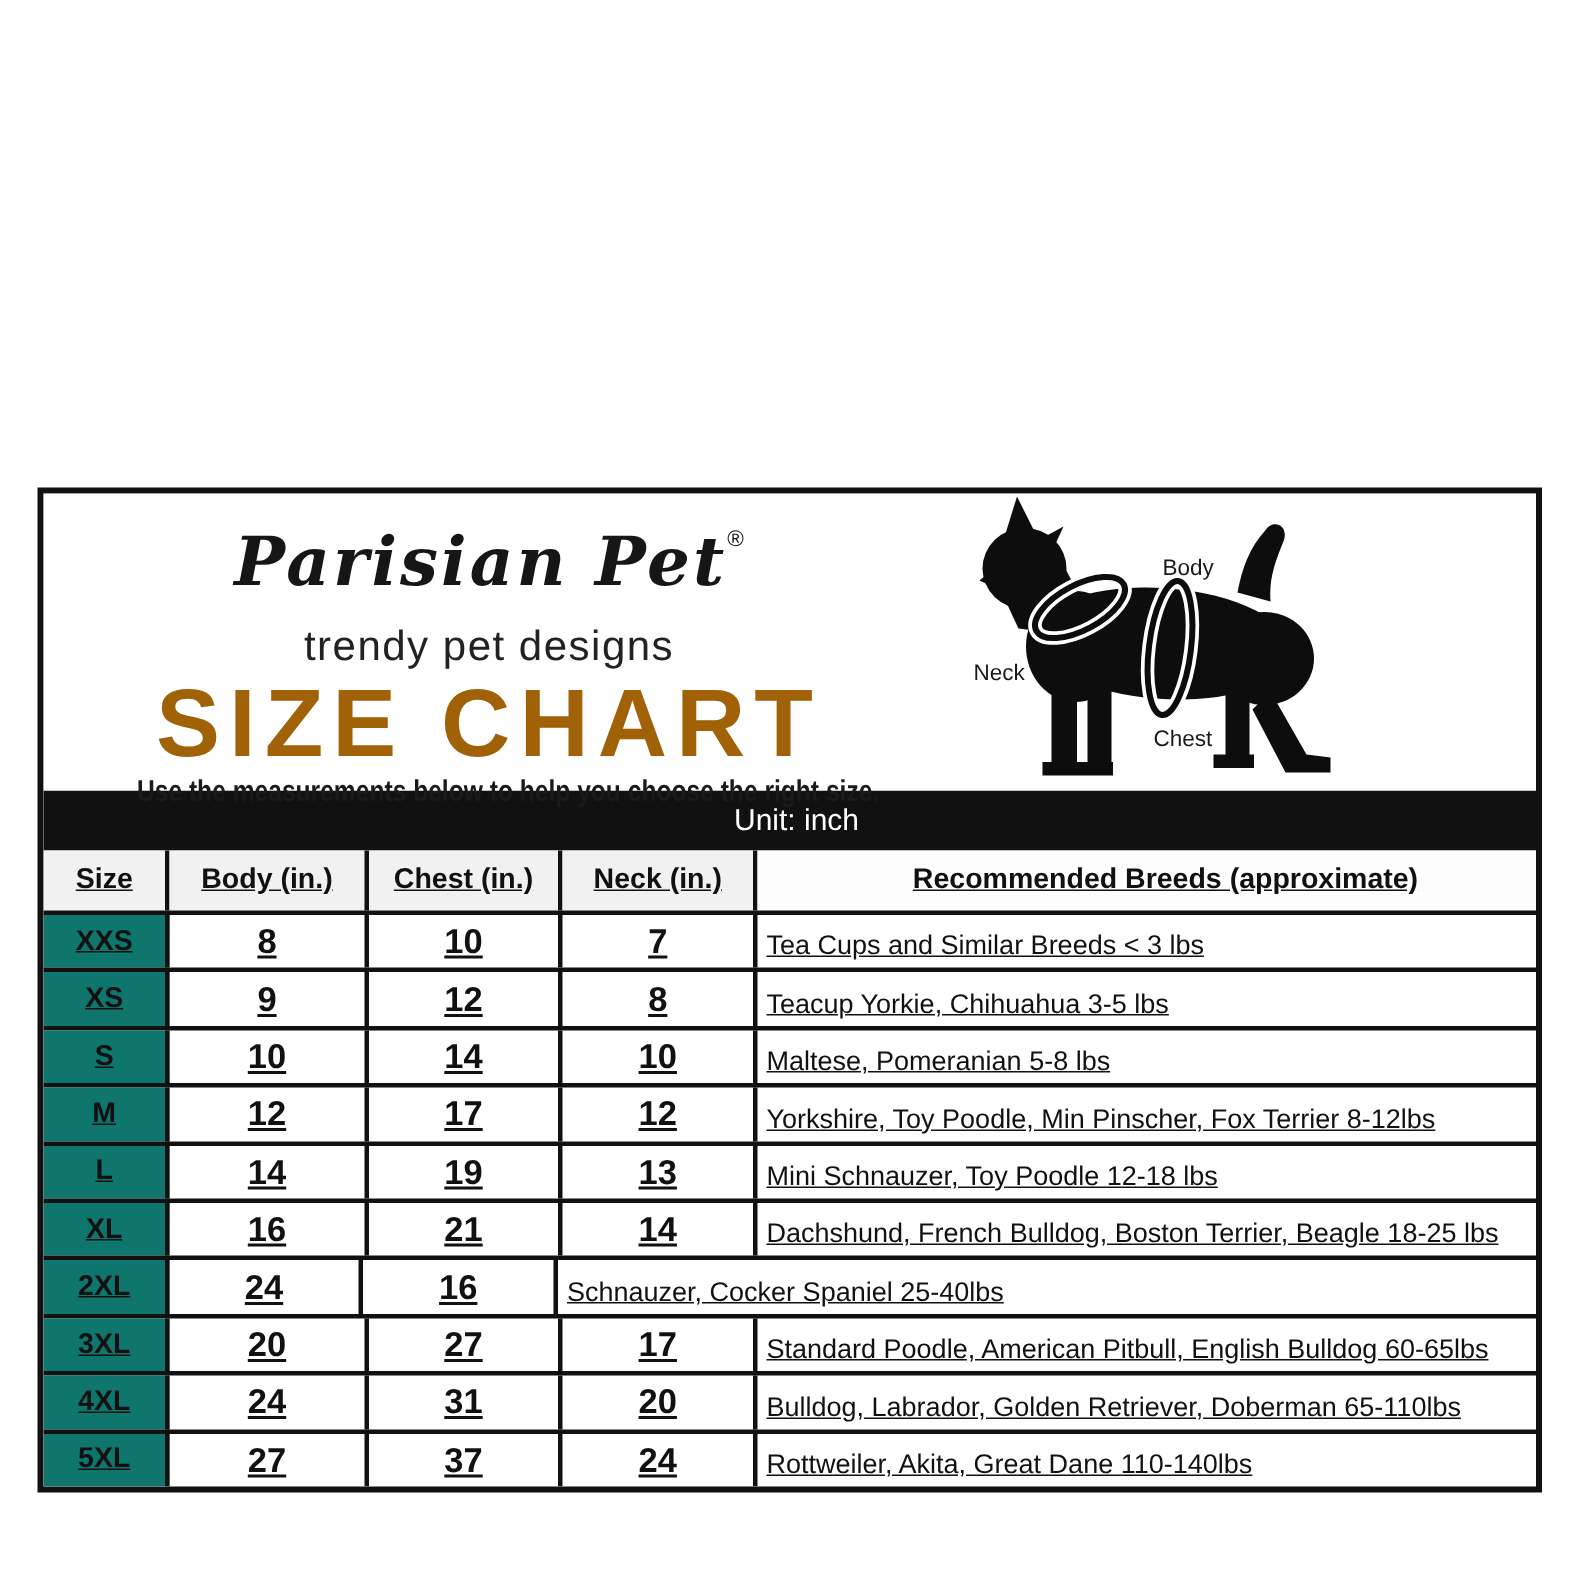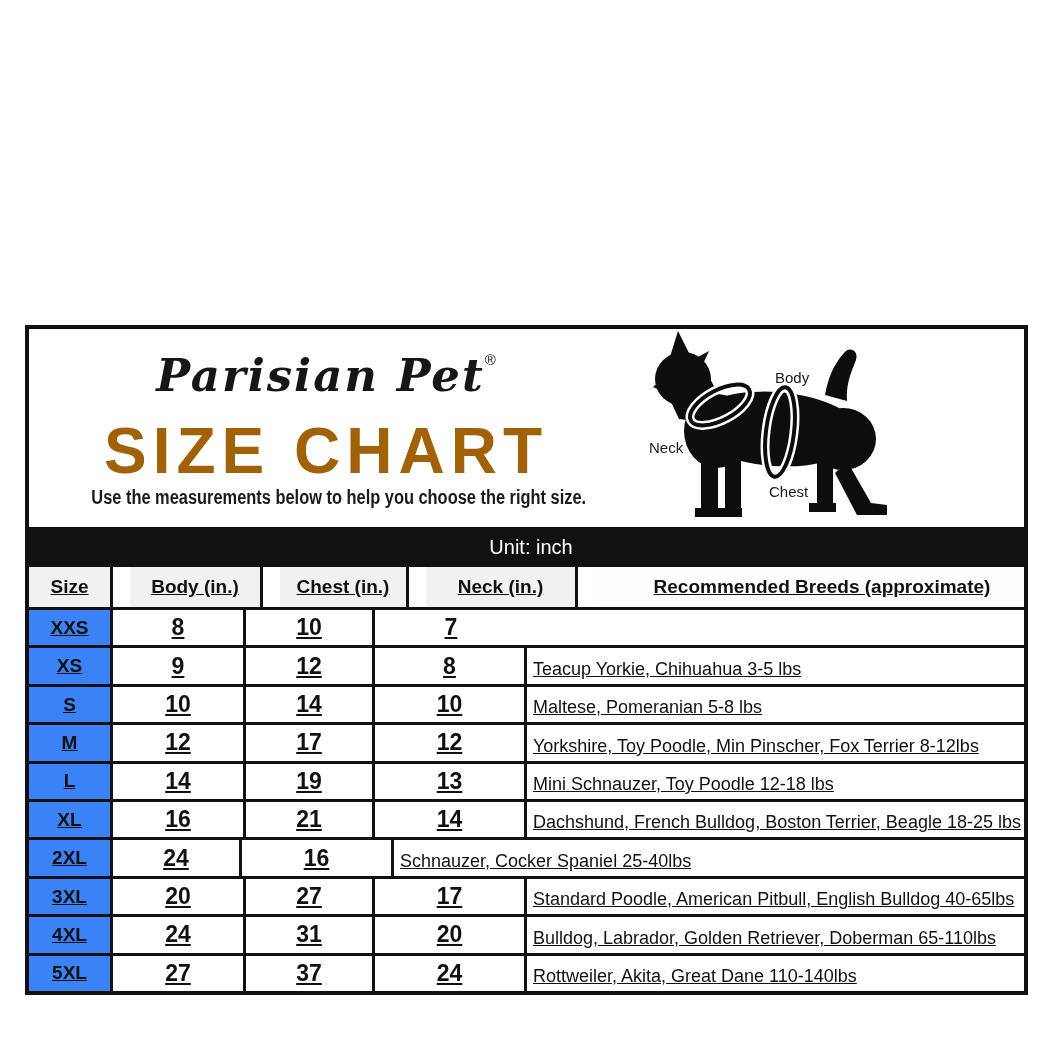--- a/index.html
+++ b/index.html
@@ -36,52 +36,53 @@
     font-family:"Liberation Sans",sans-serif;font-size:15px;fill:#1a1a1a;
   }
   
   .unitbar{
     height:40px;background:#111;color:#fff;display:flex;align-items:center;
     padding-left:9px;box-sizing:border-box;font-size:20px;justify-content:center;
   }
   
   .tbl{display:flex;flex-direction:column;height:424px;}
   .tr{display:flex;min-height:0;}
-  .thead{flex:0 0 40px;gap:17px;}
+  .thead{flex:0 0 40px;}
   .tbody-rows{flex:1;display:flex;flex-direction:column;}
   .tbody-rows .tr{flex:1;border-top:3px solid #111;}
   .td{
     border-right:3px solid #111;box-sizing:border-box;
     display:flex;align-items:center;justify-content:center;min-width:0;
   }
   .td:last-child{border-right:none;}
   .w-size{width:84px;flex:none;}
   .w-body{width:133px;flex:none;}
   .w-chest{width:129px;flex:none;}
-  .w-neck{width:152px;flex:none;text-align:right;}
+  .w-neck{width:130px;flex:none;text-align:right;}
   .w-breed{flex:1;padding-left:25px;}
   .th{font-weight:bold;font-size:19px;background:#f1f1f1;}
   .th.w-breed{background:#fdfdfd;}
-  .cell-size{background:#3b82f6;font-weight:bold;font-size:19px;}
+  .cell-size{background:#0f766e;font-weight:bold;font-size:19px;}
   .cell-num{font-weight:bold;font-size:23px;}
   .cell-breed{
     justify-content:flex-start;align-items:flex-end;
     padding:0 4px 4px 6px;font-size:18px;white-space:nowrap;overflow:hidden;
   }
 </style>
 </head>
 <body>
 
 <div class="sheet">
 
   <div class="hdr">
     <div class="brand">
       <div class="logo-line">
         <span class="logo">Parisian Pet</span><span class="reg">®</span>
       </div>
+      <div class="tagline">trendy pet designs</div>
       <div class="title">SIZE CHART</div>
       <div class="subtitle">
         <span>Use the measurements below to help you choose the right size.</span>
       </div>
     </div>
 
     <svg class="dog" viewBox="0 0 250 196" aria-hidden="true">
       <g fill="#0d0d0d">
 
         <polygon points="20,42 33,0 50,34"></polygon>
@@ -134,20 +135,21 @@
       <div class="td w-chest th">Chest (in.)</div>
       <div class="td w-neck th">Neck (in.)</div>
       <div class="td w-breed th">Recommended Breeds (approximate)</div>
     </div>
     <div class="tbody-rows">
         <div class="tr">
           <div class="td w-size cell-size">XXS</div>
           <div class="td w-body cell-num">8</div>
           <div class="td w-chest cell-num">10</div>
           <div class="td w-neck cell-num">7</div>
+          <div class="td w-breed cell-breed">Tea Cups and Similar Breeds &lt; 3 lbs</div>
         </div>
         <div class="tr">
           <div class="td w-size cell-size">XS</div>
           <div class="td w-body cell-num">9</div>
           <div class="td w-chest cell-num">12</div>
           <div class="td w-neck cell-num">8</div>
           <div class="td w-breed cell-breed">Teacup Yorkie, Chihuahua 3-5 lbs</div>
         </div>
         <div class="tr">
           <div class="td w-size cell-size">S</div>
@@ -181,21 +183,21 @@
           <div class="td w-size cell-size">2XL</div>
           <div class="td w-chest cell-num">24</div>
           <div class="td w-neck cell-num">16</div>
           <div class="td w-breed cell-breed">Schnauzer, Cocker Spaniel 25-40lbs</div>
         </div>
         <div class="tr">
           <div class="td w-size cell-size">3XL</div>
           <div class="td w-body cell-num">20</div>
           <div class="td w-chest cell-num">27</div>
           <div class="td w-neck cell-num">17</div>
-          <div class="td w-breed cell-breed">Standard Poodle, American Pitbull, English Bulldog 40-65lbs</div>
+          <div class="td w-breed cell-breed">Standard Poodle, American Pitbull, English Bulldog 60-65lbs</div>
         </div>
         <div class="tr">
           <div class="td w-size cell-size">4XL</div>
           <div class="td w-body cell-num">24</div>
           <div class="td w-chest cell-num">31</div>
           <div class="td w-neck cell-num">20</div>
           <div class="td w-breed cell-breed">Bulldog, Labrador, Golden Retriever, Doberman 65-110lbs</div>
         </div>
         <div class="tr">
           <div class="td w-size cell-size">5XL</div>

